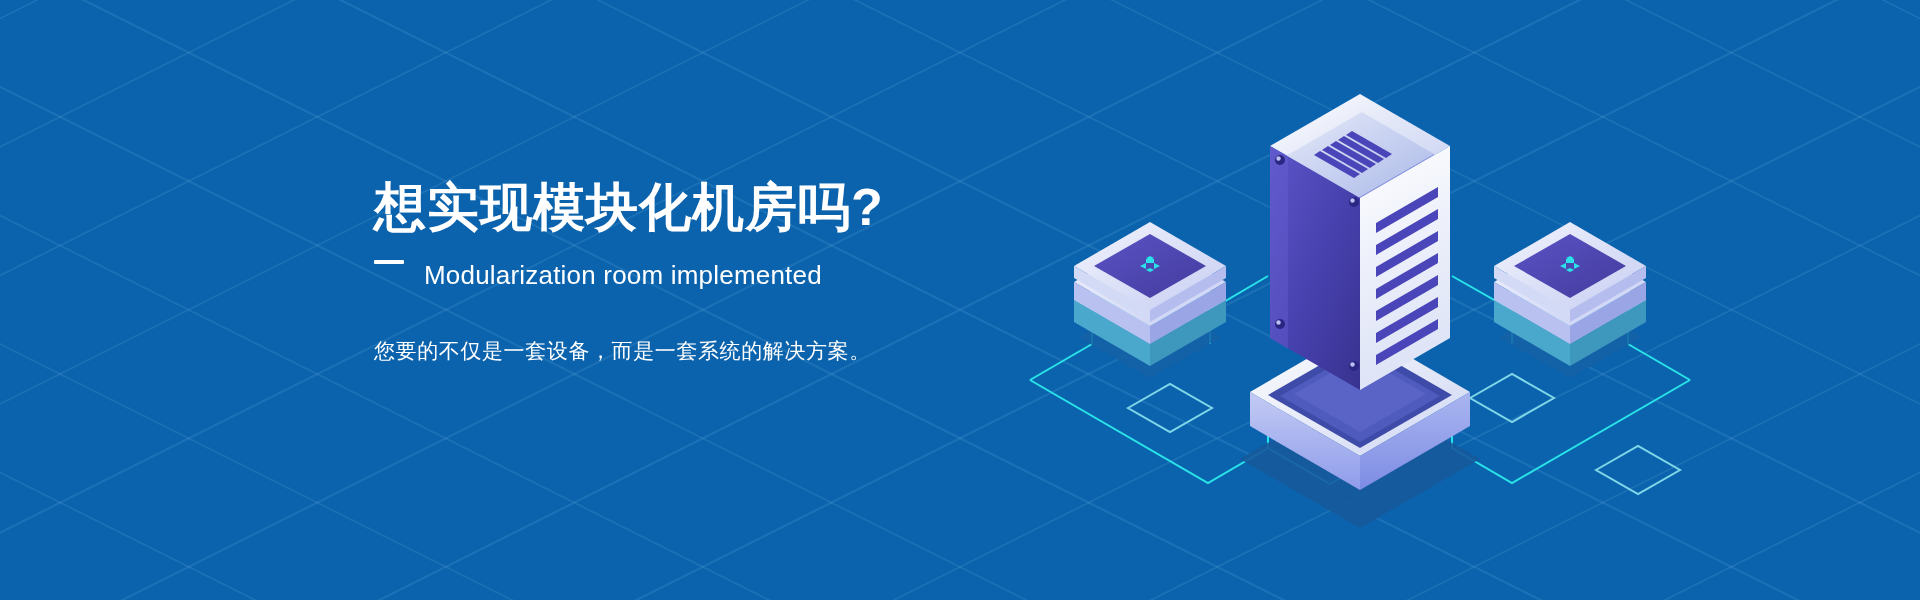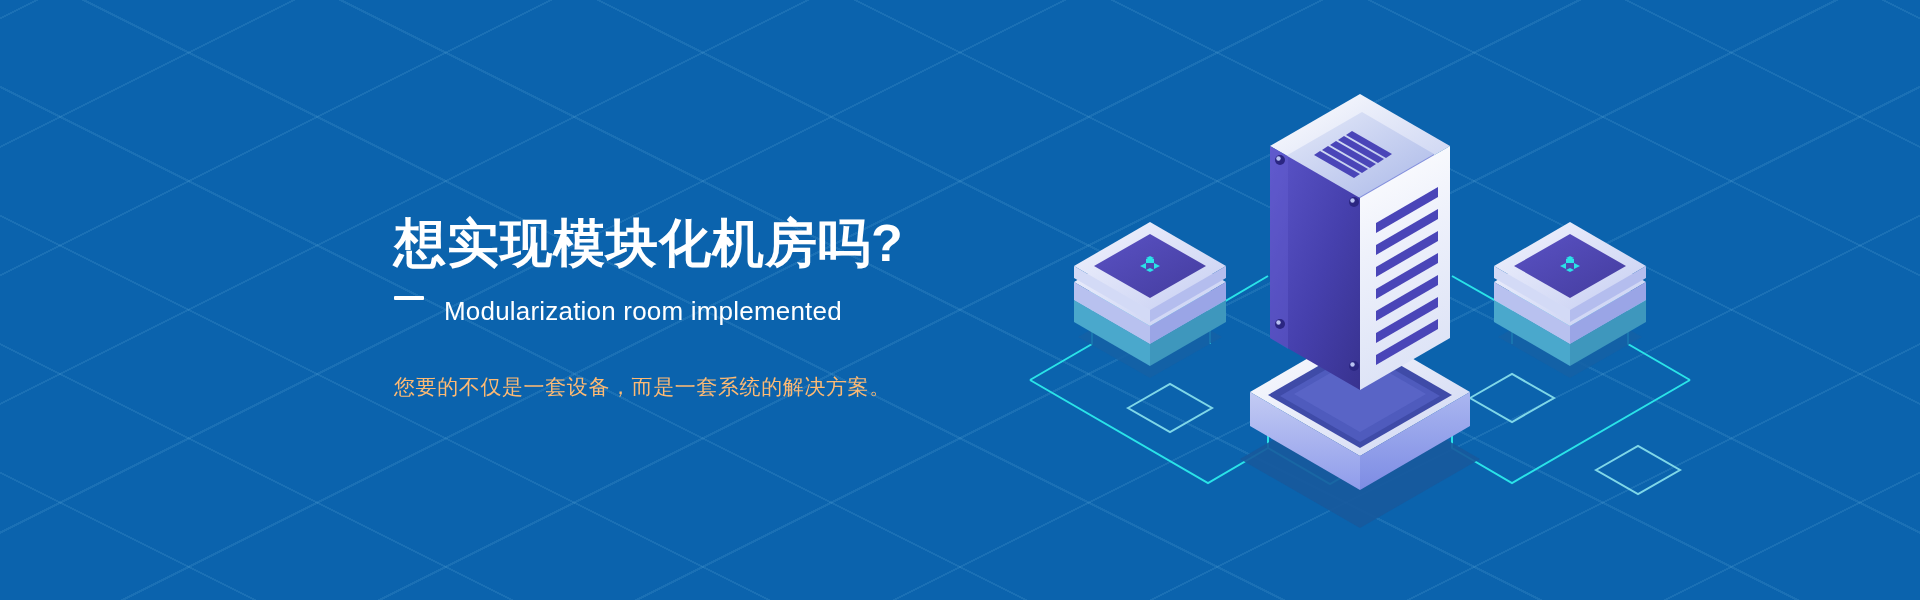--- a/index.html
+++ b/index.html
@@ -30,24 +30,23 @@
          rgba(130,200,235,0.00) 0px,
          rgba(130,200,235,0.00) 113px,
          rgba(130,200,235,0.13) 113px,
          rgba(130,200,235,0.13) 115px);
     pointer-events: none;
   }
 
   
   #copy {
     position: absolute;
-    left: 394px;
+    left: 374px;
     top: 178px;
     width: 760px;
-    margin-top: 36px;
   }
   #headline {
     color: #ffffff;
     font-size: 52px;
     line-height: 1.12;
     font-weight: 700;
     letter-spacing: 1px;
     margin: 0;
     white-space: nowrap;
   }
@@ -66,21 +65,21 @@
   }
   #subline {
     color: #ffffff;
     font-size: 26px;
     font-weight: 400;
     letter-spacing: 0.2px;
     white-space: nowrap;
   }
   #bodyline {
     margin-top: 46px;
-    color: #fdba74;
+    color: #ffffff;
     font-size: 21px;
     font-weight: 400;
     letter-spacing: 0.6px;
     white-space: nowrap;
   }
 
   
   #artwork {
     position: absolute;
     left: 1000px;

